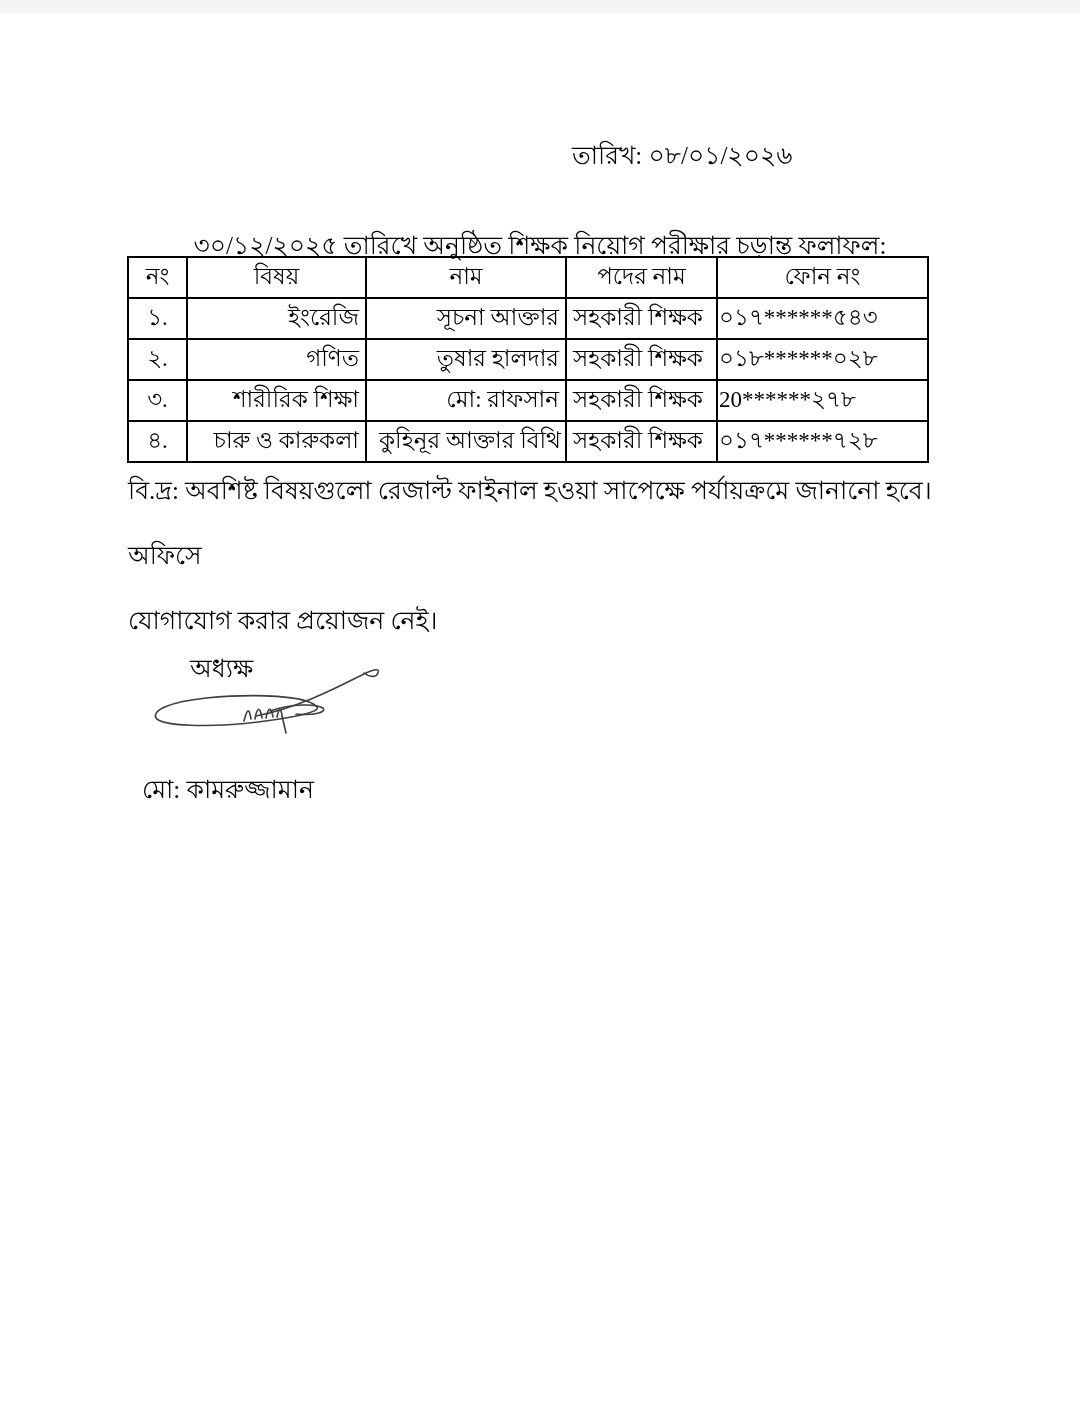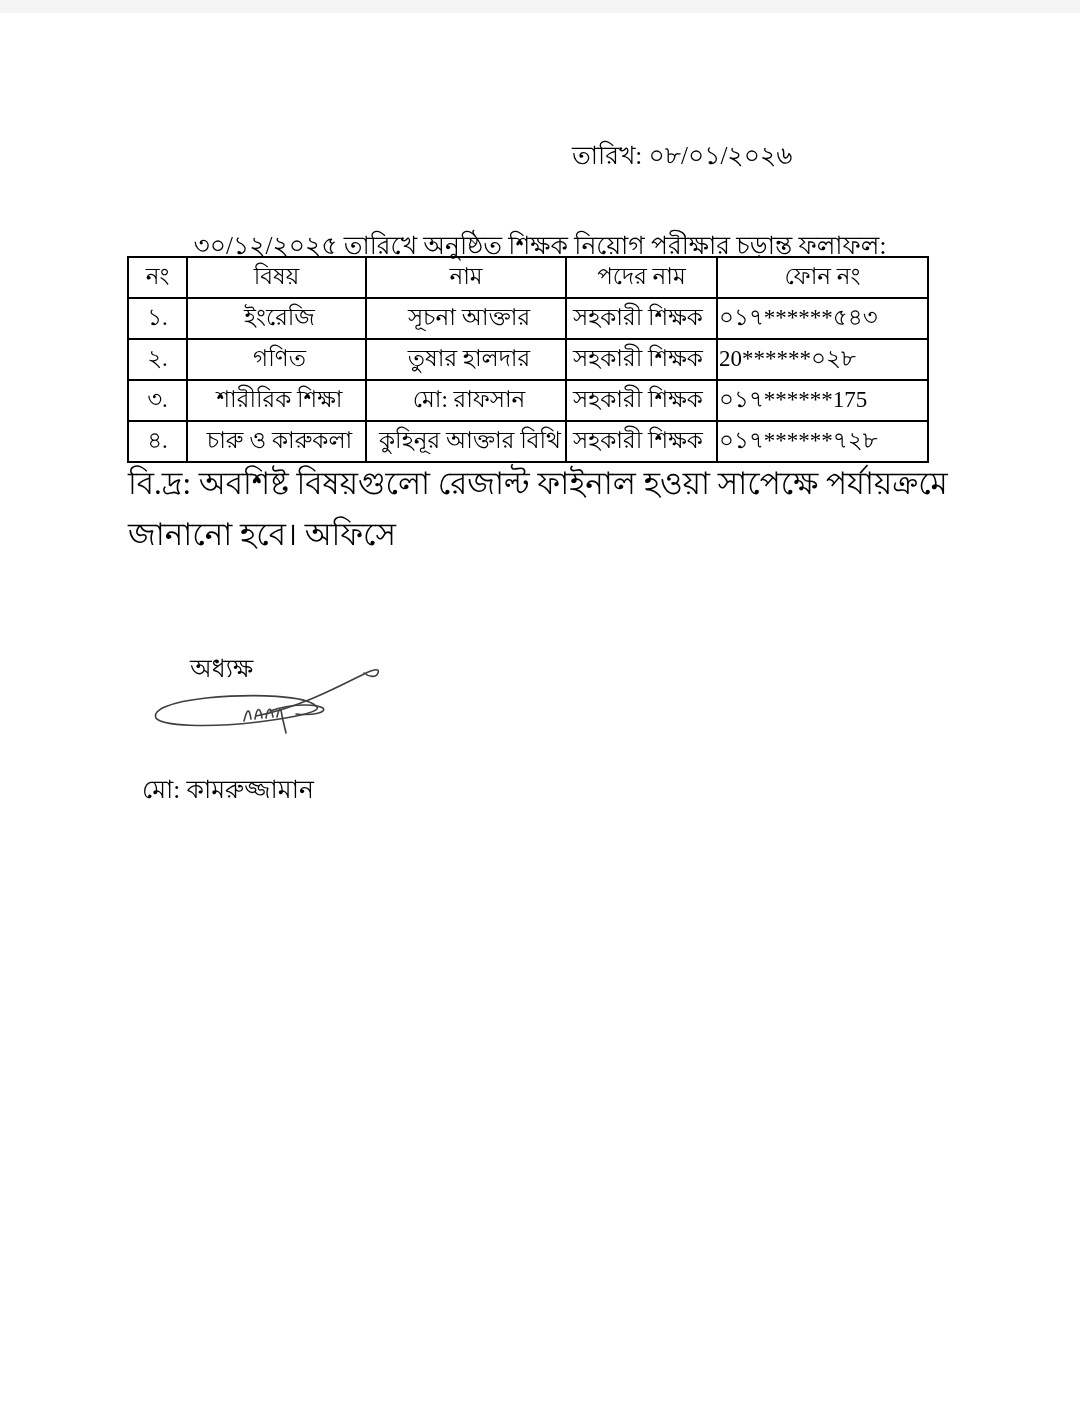--- a/index.html
+++ b/index.html
@@ -52,29 +52,29 @@
     overflow: hidden;
     white-space: nowrap;
   }
   table.results th { font-weight: normal; text-align: center; }
   table.results col.c0 { width: 59px; }
   table.results col.c1 { width: 179px; }
   table.results col.c2 { width: 200px; }
   table.results col.c3 { width: 151px; }
   table.results col.c4 { width: 211px; }
   table.results td.c0 { text-align: center; }
-  table.results td.c1, table.results td.c2 { text-align: center; padding-left: 12px; }
+  table.results td.c1, table.results td.c2 { text-align: right; padding-left: 12px; }
   table.results td.c3 { text-align: left; padding-left: 6px; }
   table.results td.c4 { text-align: left; padding-left: 1px; }
   .note {
     position: absolute;
     left: 128px; top: 458px;
     width: 830px;
-    font-size: 31px;
-    line-height: 51px;
+    font-size: 25px;
+    line-height: 65px;
   }
   .designation {
     position: absolute;
     left: 190px; top: 610px;
     font-size: 25px;
     margin-top: 39px;
   }
   .signature {
     position: absolute;
     left: 148px; top: 660px;
@@ -125,40 +125,40 @@
           <td class="c1">ইংরেজি</td>
           <td class="c2">সূচনা আক্তার</td>
           <td class="c3">সহকারী শিক্ষক</td>
           <td class="c4">০১৭******৫৪৩</td>
         </tr>
         <tr>
           <td class="c0">২.</td>
           <td class="c1">গণিত</td>
           <td class="c2">তুষার হালদার</td>
           <td class="c3">সহকারী শিক্ষক</td>
-          <td class="c4">20******০২৮</td>
+          <td class="c4">০১৮******০২৮</td>
         </tr>
         <tr>
           <td class="c0">৩.</td>
           <td class="c1">শারীরিক শিক্ষা</td>
           <td class="c2">মো: রাফসান</td>
           <td class="c3">সহকারী শিক্ষক</td>
-          <td class="c4">০১৭******175</td>
+          <td class="c4">20******২৭৮</td>
         </tr>
         <tr>
           <td class="c0">৪.</td>
           <td class="c1">চারু ও কারুকলা</td>
           <td class="c2">কুহিনূর আক্তার বিথি</td>
           <td class="c3">সহকারী শিক্ষক</td>
           <td class="c4">০১৭******৭২৮</td>
         </tr>
       </tbody>
   </table>
 
-  <div class="note"><span>বি.দ্র: অবশিষ্ট বিষয়গুলো রেজাল্ট ফাইনাল হওয়া সাপেক্ষে পর্যায়ক্রমে জানানো হবে। অফিসে</span><br></div>
+  <div class="note"><span>বি.দ্র: অবশিষ্ট বিষয়গুলো রেজাল্ট ফাইনাল হওয়া সাপেক্ষে পর্যায়ক্রমে জানানো হবে। অফিসে</span><br><span>যোগাযোগ করার প্রয়োজন নেই।</span></div>
 
   <div class="designation">অধ্যক্ষ</div>
 
   <svg class="signature" viewBox="0 0 238 80" fill="none" stroke="#3f3f3f" stroke-width="1.6" stroke-linecap="round" stroke-linejoin="round">
     <path d="M168,46 C158,36 110,33 58,38 C22,42 4,50 8,58 C13,66 60,68 110,62 C150,57 176,51 168,46"></path>
     <path d="M96,61 C99,49 101,47 103,59 M107,59 C109,47 112,46 114,58 M118,58 C120,47 123,46 125,57 M129,57 C131,48 133,47 134,56 L138,73"></path>
     <path d="M108,56 C150,48 188,28 216,14 C226,9 232,8 230,13 C228,18 221,17 216,13"></path>
     <path d="M122,51 C145,43 168,44 175,48 C179,52 166,56 148,54"></path>
   </svg>
 

